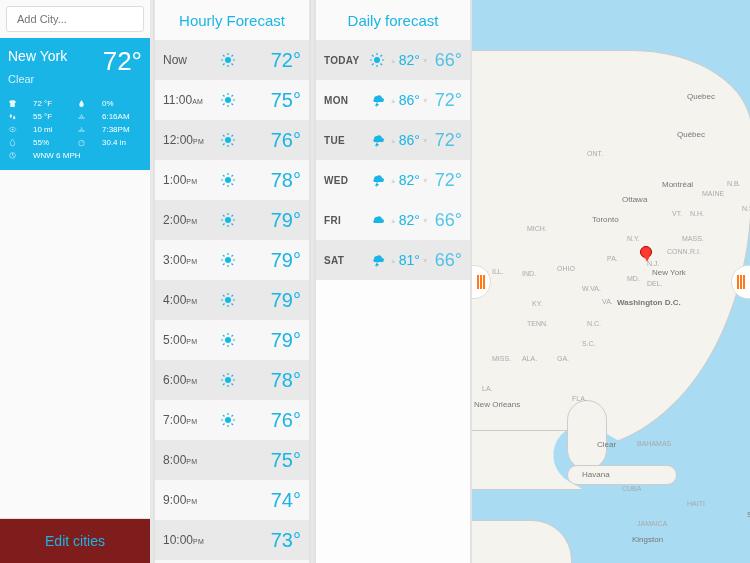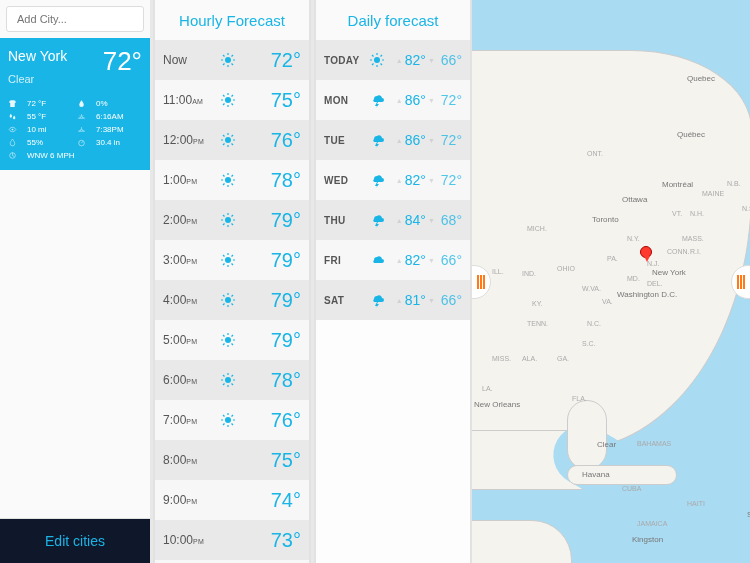--- a/index.html
+++ b/index.html
@@ -11,42 +11,42 @@
 .search-box { margin: 6px; border: 1px solid #ddd; border-radius: 3px; background: #fff; display: flex; align-items: center; padding: 4px 6px; height: 26px; }
 .search-box svg { width: 12px; height: 12px; }
 .search-box input { border: none; outline: none; font-size: 11px; color: #888; flex: 1; margin-left: 4px; background: transparent; }
 .city-card { background: #19b5e6; color: #fff; padding: 10px 8px 8px 8px; }
 .city-top { display: flex; justify-content: space-between; align-items: flex-start; }
 .city-name { font-size: 14px; font-weight: 300; }
 .city-cond { font-size: 11px; opacity: .8; margin-top: 9px; }
 .city-temp { font-size: 26px; font-weight: 200; line-height: 1; }
 .city-stats { background: #19b5e6; color: #fff; padding: 6px 8px 10px 8px; font-size: 8px; }
 .stats-grid { display: grid; grid-template-columns: 1fr 1fr; row-gap: 4px; column-gap: 4px; }
-.stat { display: flex; align-items: center; gap: 10px; white-space: nowrap; }
+.stat { display: flex; align-items: center; gap: 16px; white-space: nowrap; }
 .stat svg { width: 9px; height: 9px; flex-shrink: 0; opacity:.9;}
 .sidebar-spacer { flex: 1; }
-.edit-cities { text-align: center; color: #19b5e6; font-size: 14px; font-weight: 300; padding: 14px 0; border-top: 1px solid #e0e0e0; cursor: pointer; background:#0f172a; }
+.edit-cities { text-align: center; color: #19b5e6; font-size: 14px; font-weight: 300; padding: 14px 0; border-top: 1px solid #e0e0e0; cursor: pointer; background:#7f1d1d; }
 
 
 .col { width: 158px; display: flex; flex-direction: column; border-left: 2px solid #e2e2e2; border-right: 2px solid #e2e2e2; margin-left:3px; background:#fdfdfd;}
 .col-header { height: 40px; display: flex; align-items: center; justify-content: center; color: #19b5e6; font-size: 15px; font-weight: 300; background:#fafafa; }
 .col-body { flex: 1; overflow: hidden; }
 .row { height: 40px; display: flex; align-items: center; padding: 0 8px; font-size: 12px; }
 .row.alt0 { background: #e9e9e9; }
 .row.alt1 { background: #f7f7f7; }
 .hour-time { width: 54px; color: #555; font-weight: 500; }
 .hour-time .ampm { font-size: 7px; letter-spacing: .3px; }
 .icon-slot { width: 22px; display:flex; align-items:center; justify-content:center; }
 .icon-slot svg { width: 16px; height: 16px; }
 .hour-temp { flex:1; text-align:right; color: #19b5e6; font-size: 20px; font-weight: 300; }
 
 .day-name { width: 42px; color: #555; font-weight: 600; font-size: 10px; letter-spacing:.3px; }
 .day-temps { flex:1; display:flex; justify-content:flex-end; align-items:center; gap:2px; }
 .hi { color: #19b5e6; font-size: 14px; font-weight: 400; }
-.lo { color: #19b5e6; font-size: 14px; font-weight: 300; opacity:.75; margin-left:4px;}
+.lo { color: #19b5e6; font-size: 18px; font-weight: 300; opacity:.75; margin-left:4px;}
 .tri { font-size:7px; opacity:.5; }
 .tri.up{color:#bbb;} .tri.down{color:#bbb;}
 
 
 .map { flex: 1; position: relative; background: #a9dbf2; overflow: hidden; }
 .mapland { position:absolute; background:#f5f3ee; border:1px solid #ccc; }
 .map-label { position:absolute; font-size:8px; color:#777; white-space:nowrap; }
 .state-label { position:absolute; font-size:7px; color:#aaa; font-weight:500; }
 .pin { position:absolute; width:12px; height:12px; background:#ff3b30; border-radius:50%; border:1px solid #a00; }
 .pin:after{content:"";position:absolute;bottom:-5px;left:3px;width:0;height:0;border-left:3px solid transparent;border-right:3px solid transparent;border-top:6px solid #ff3b30;}
@@ -320,34 +320,20 @@
               <use href="#ic-storm"></use>
             </svg>
           </div>
   <div class="day-temps">
     <span class="tri up">▲</span>
             <span class="hi">82°</span>
     <span class="tri down">▼</span>
             <span class="lo">72°</span>
   </div>
         </div>
-        <div class="row alt0">
-          <div class="day-name">THU</div>
-  <div class="icon-slot">
-            <svg viewBox="0 0 16 16">
-              <use href="#ic-storm"></use>
-            </svg>
-          </div>
-  <div class="day-temps">
-    <span class="tri up">▲</span>
-            <span class="hi">84°</span>
-    <span class="tri down">▼</span>
-            <span class="lo">68°</span>
-  </div>
-        </div>
         <div class="row alt1">
           <div class="day-name">FRI</div>
   <div class="icon-slot">
             <svg viewBox="0 0 16 16">
               <use href="#ic-cloud"></use>
             </svg>
           </div>
   <div class="day-temps">
     <span class="tri up">▲</span>
             <span class="hi">82°</span>
@@ -373,21 +359,21 @@
   </div>
 
   <div class="map">
     <div class="mapland" style="left:-40px;top:50px;width:320px;height:400px;border-radius:0 120px 180px 0/0 80px 260px 0;"></div>
     <div class="mapland" style="left:-40px;top:430px;width:180px;height:60px;border-radius:0 60px 30px 0;"></div>
     <div class="mapland" style="left:80px;top:430px;width:80px;height:60px;border-radius:40px;transform:rotate(30deg);background:#a9dbf2;border:none;"></div>
     <div class="mapland" style="left:95px;top:400px;width:40px;height:70px;border-radius:20px;"></div>
     <div class="mapland" style="left:95px;top:465px;width:110px;height:20px;border-radius:10px;"></div>
     <div class="mapland" style="left:-40px;top:520px;width:140px;height:60px;border-radius:0 40px 0 0;"></div>
     <div id="map-labels">
-        <div class="map-label" style="left: 215px; top: 74px;">Quebec</div>
+        <div class="map-label" style="left: 215px; top: 92px;">Quebec</div>
         <div class="map-label" style="left: 205px; top: 130px;">Québec</div>
         <div class="state-label" style="left: 115px; top: 150px;">ONT.</div>
         <div class="map-label" style="left: 150px; top: 195px;">Ottawa</div>
         <div class="map-label" style="left: 190px; top: 180px;">Montréal</div>
         <div class="map-label" style="left: 120px; top: 215px;">Toronto</div>
         <div class="state-label" style="left: 230px; top: 190px;">MAINE</div>
         <div class="state-label" style="left: 200px; top: 210px;">VT.</div>
         <div class="state-label" style="left: 218px; top: 210px;">N.H.</div>
         <div class="state-label" style="left: 255px; top: 180px;">N.B.</div>
         <div class="state-label" style="left: 270px; top: 205px;">N.S.</div>
@@ -397,21 +383,21 @@
         <div class="state-label" style="left: 195px; top: 248px;">CONN.</div>
         <div class="state-label" style="left: 218px; top: 248px;">R.I.</div>
         <div class="state-label" style="left: 135px; top: 255px;">PA.</div>
         <div class="state-label" style="left: 175px; top: 260px;">N.J.</div>
         <div class="map-label" style="left: 180px; top: 268px;">New York</div>
         <div class="state-label" style="left: 85px; top: 265px;">OHIO</div>
         <div class="state-label" style="left: 50px; top: 270px;">IND.</div>
         <div class="state-label" style="left: 20px; top: 268px;">ILL.</div>
         <div class="state-label" style="left: 155px; top: 275px;">MD.</div>
         <div class="state-label" style="left: 175px; top: 280px;">DEL.</div>
-        <div class="map-label" style="left: 145px; top: 290px;">Washington D.C.</div>
+        <div class="map-label" style="left: 145px; top: 298px; font-weight: bold;">Washington D.C.</div>
         <div class="state-label" style="left: 110px; top: 285px;">W.VA.</div>
         <div class="state-label" style="left: 130px; top: 298px;">VA.</div>
         <div class="state-label" style="left: 60px; top: 300px;">KY.</div>
         <div class="state-label" style="left: 55px; top: 320px;">TENN.</div>
         <div class="state-label" style="left: 115px; top: 320px;">N.C.</div>
         <div class="state-label" style="left: 110px; top: 340px;">S.C.</div>
         <div class="state-label" style="left: 85px; top: 355px;">GA.</div>
         <div class="state-label" style="left: 50px; top: 355px;">ALA.</div>
         <div class="state-label" style="left: 20px; top: 355px;">MISS.</div>
         <div class="state-label" style="left: 10px; top: 385px;">LA.</div>

